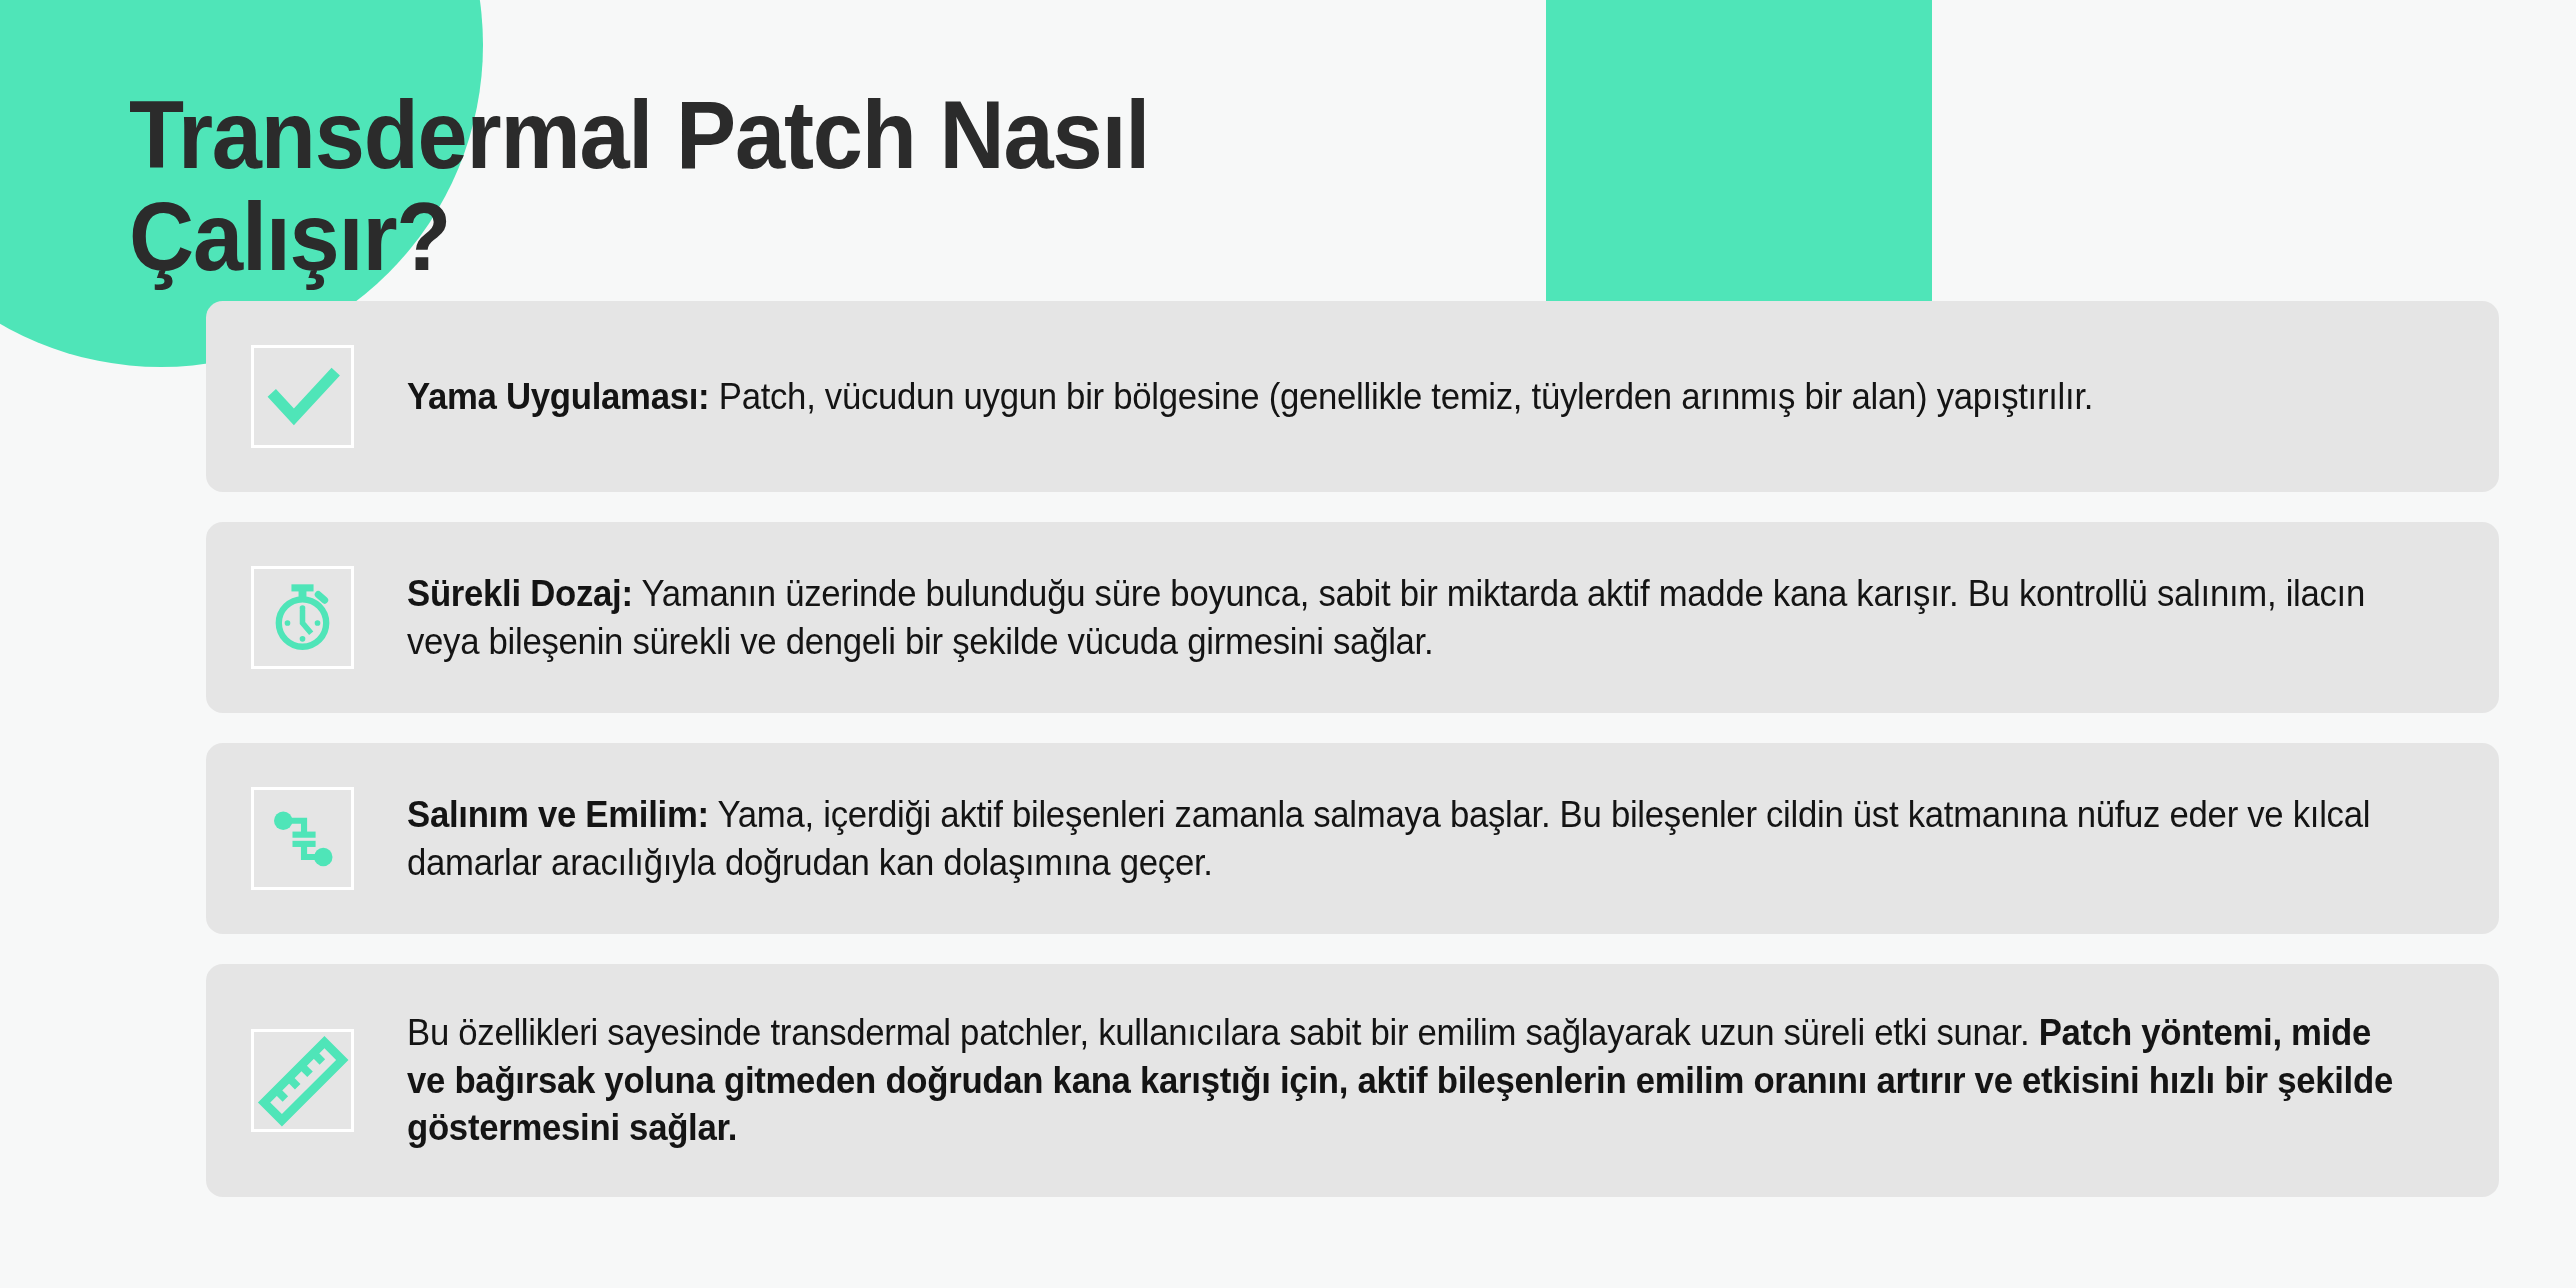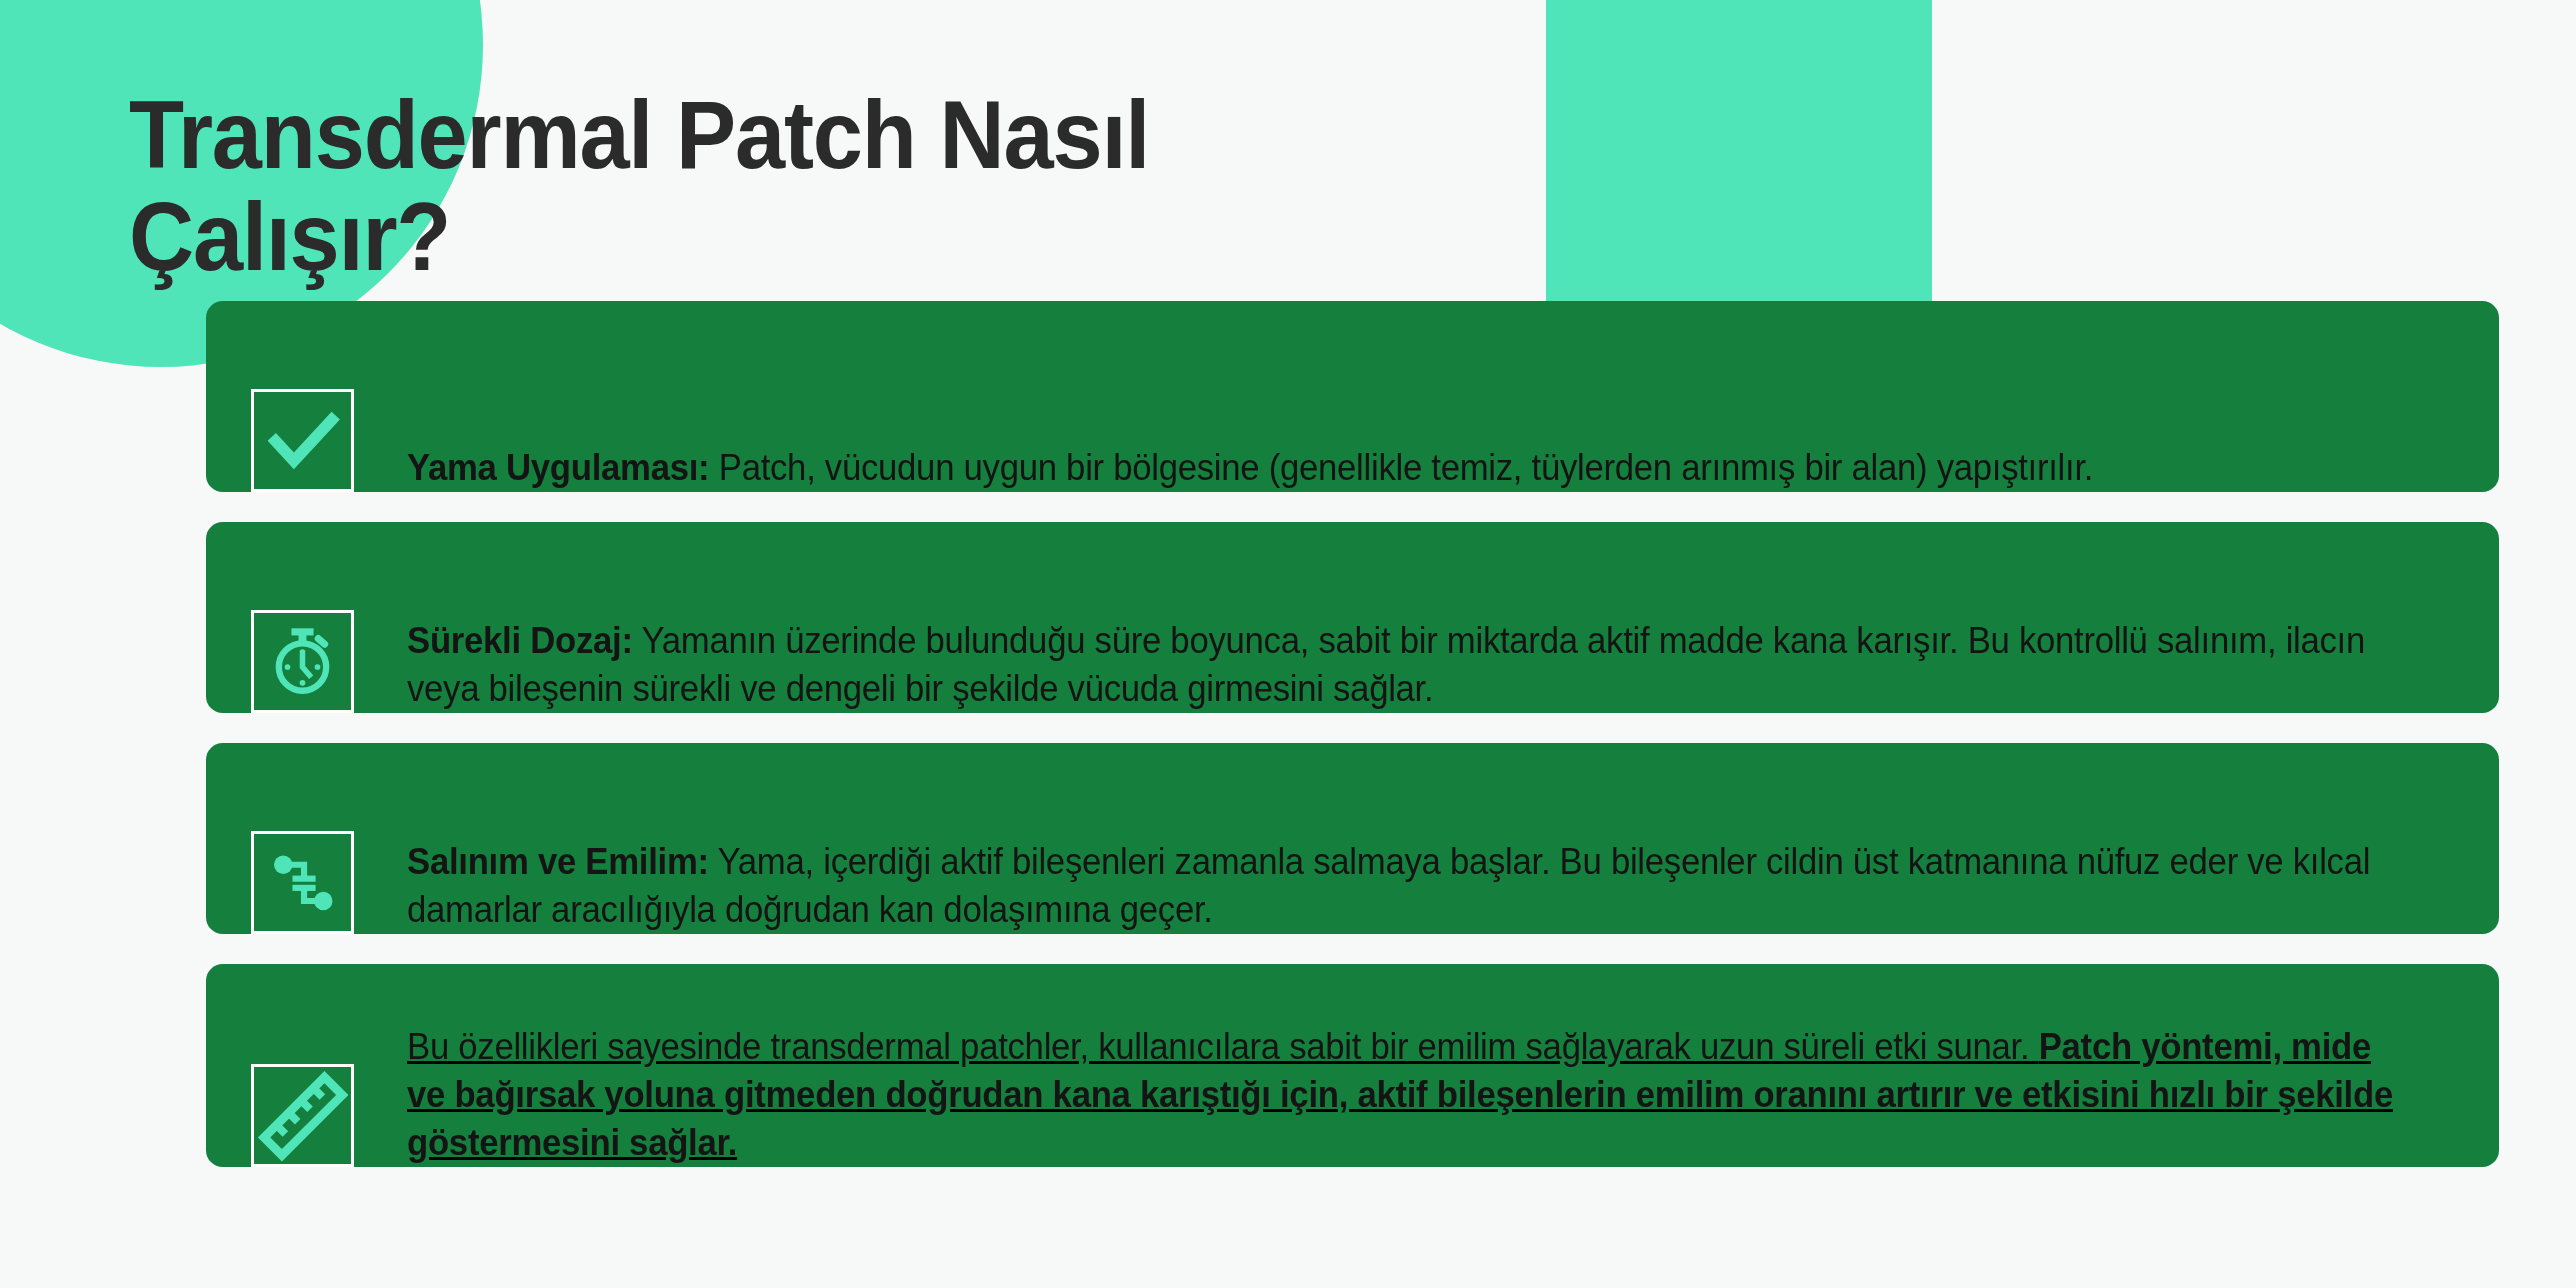--- a/index.html
+++ b/index.html
@@ -33,32 +33,32 @@
     line-height:1.05;
     letter-spacing:-1.3px;
     transform:scaleX(0.93);
     transform-origin:left top;
     white-space:pre-line;
   }
 
   
   .cards{position:absolute;left:206px;top:301px;width:2293px;z-index:2;}
   .card{
-    background:#15803d;
+    background:#e5e5e5;
     border-radius:16.7px;
     display:flex;
-    align-items:flex-end;
+    align-items:center;
     box-sizing:border-box;
     padding:0 23px 0 45px;
     margin-bottom:30px;
   }
   .card.c1{height:191px;}
   .card.c2{height:191px;}
   .card.c3{height:191px;}
-  .card.c4{height:203px;text-decoration:underline;}
+  .card.c4{height:233px;}
 
   .icon-box{
     flex:0 0 auto;
     width:103px;height:103px;
     border:3.2px solid #ffffff;
     box-sizing:border-box;
     display:flex;align-items:center;justify-content:center;
     margin-right:53px;
     overflow:hidden;
   }

